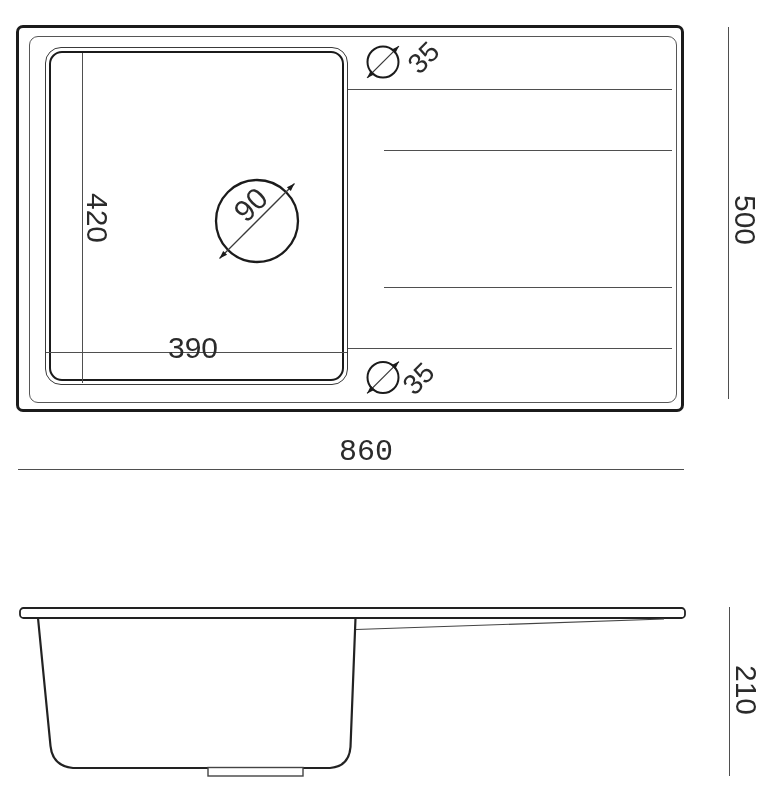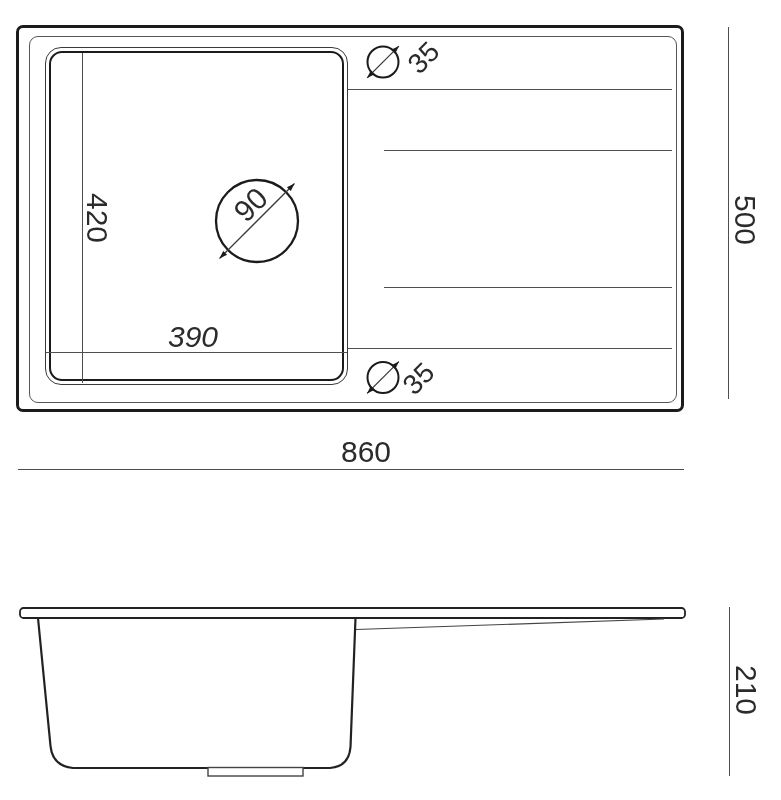--- a/index.html
+++ b/index.html
@@ -75,27 +75,27 @@
     <g>
       <rect x="20" y="608" width="665" height="10" rx="3.5" fill="#ffffff" stroke="#222222" stroke-width="1.8"></rect>
       <path d="M 38,618 L 50.5,746 Q 52.5,766 73,768 L 330,768 Q 349,766.5 350.5,747 L 355.5,618" fill="none" stroke="#222222" stroke-width="2.2" stroke-linejoin="round"></path>
       <line x1="356" y1="629.5" x2="664" y2="619" stroke="#444444" stroke-width="1.2"></line>
       <rect x="208" y="767.5" width="95" height="8.5" fill="#ffffff" stroke="#444444" stroke-width="1.4"></rect>
     </g>
   </svg>
 
   <span class="dim rot90" style="left:97px;top:218px;">420</span>
 
-  <span class="dim" style="left:193px;top:337px;font-style:italic;">390</span>
+  <span class="dim" style="left:193px;top:348px;">390</span>
 
   <span class="dim rotm45" style="left:251px;top:205px;">90</span>
 
   <span class="dim rotm45 dim-small" style="left:424px;top:58px;">35</span>
 
   <span class="dim rotm45 dim-small" style="left:419px;top:379px;">35</span>
 
-  <span class="dim" style="left:366px;top:452px;">860</span>
+  <span class="dim" style="left:366px;top:452px;font-family:Liberation Mono, monospace;">860</span>
 
   <span class="dim rot90" style="left:745px;top:220px;">500</span>
 
   <span class="dim rot90" style="left:746px;top:690px;">210</span>
 
 </div>
 
 </body></html>

